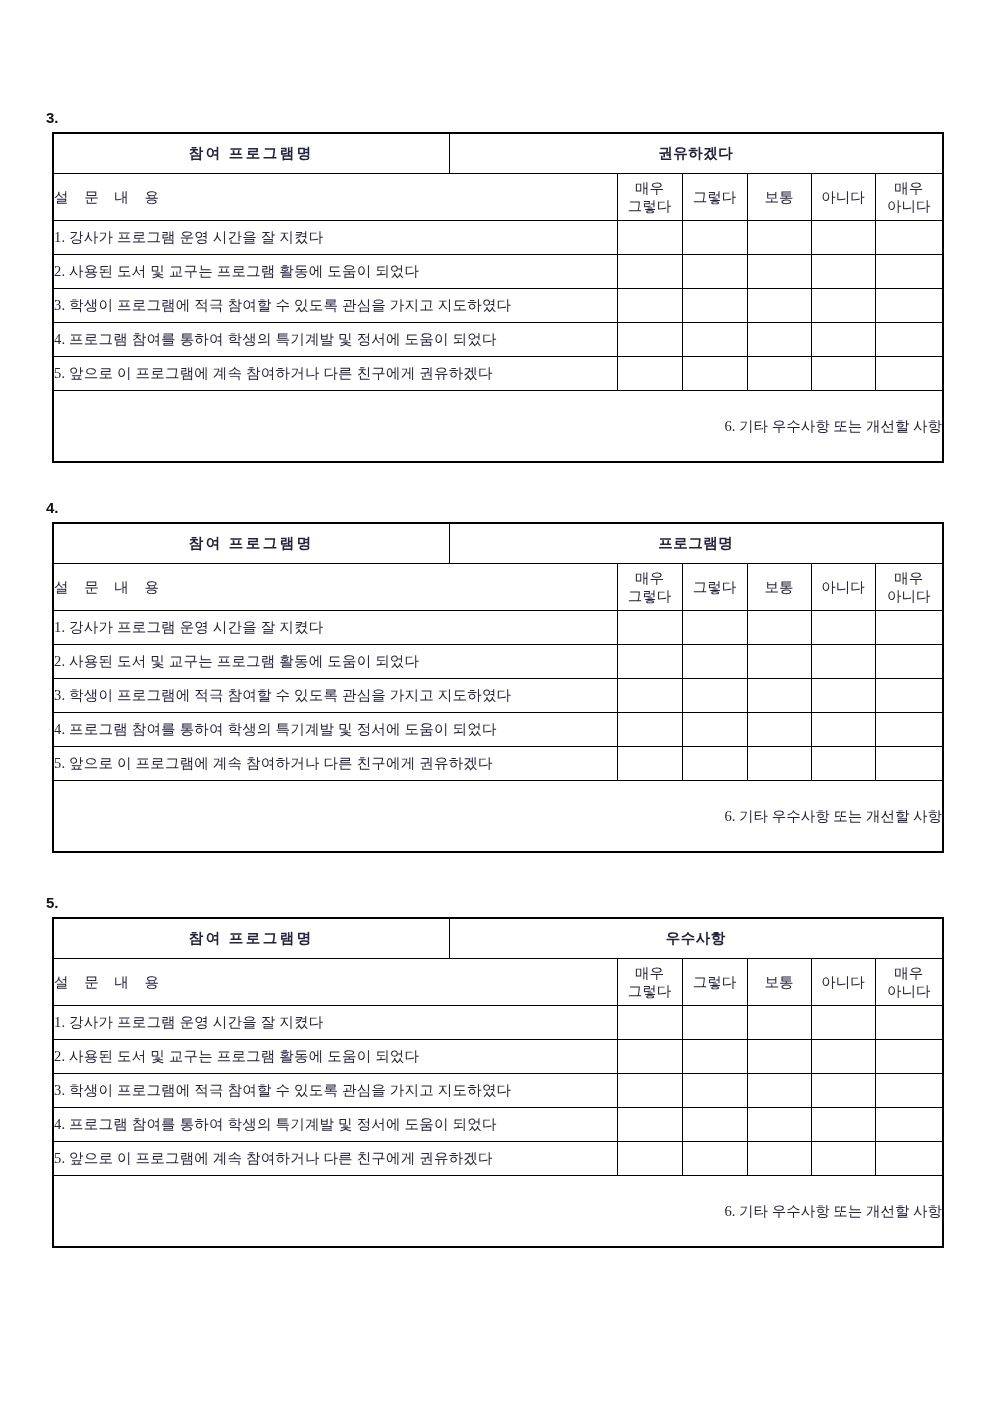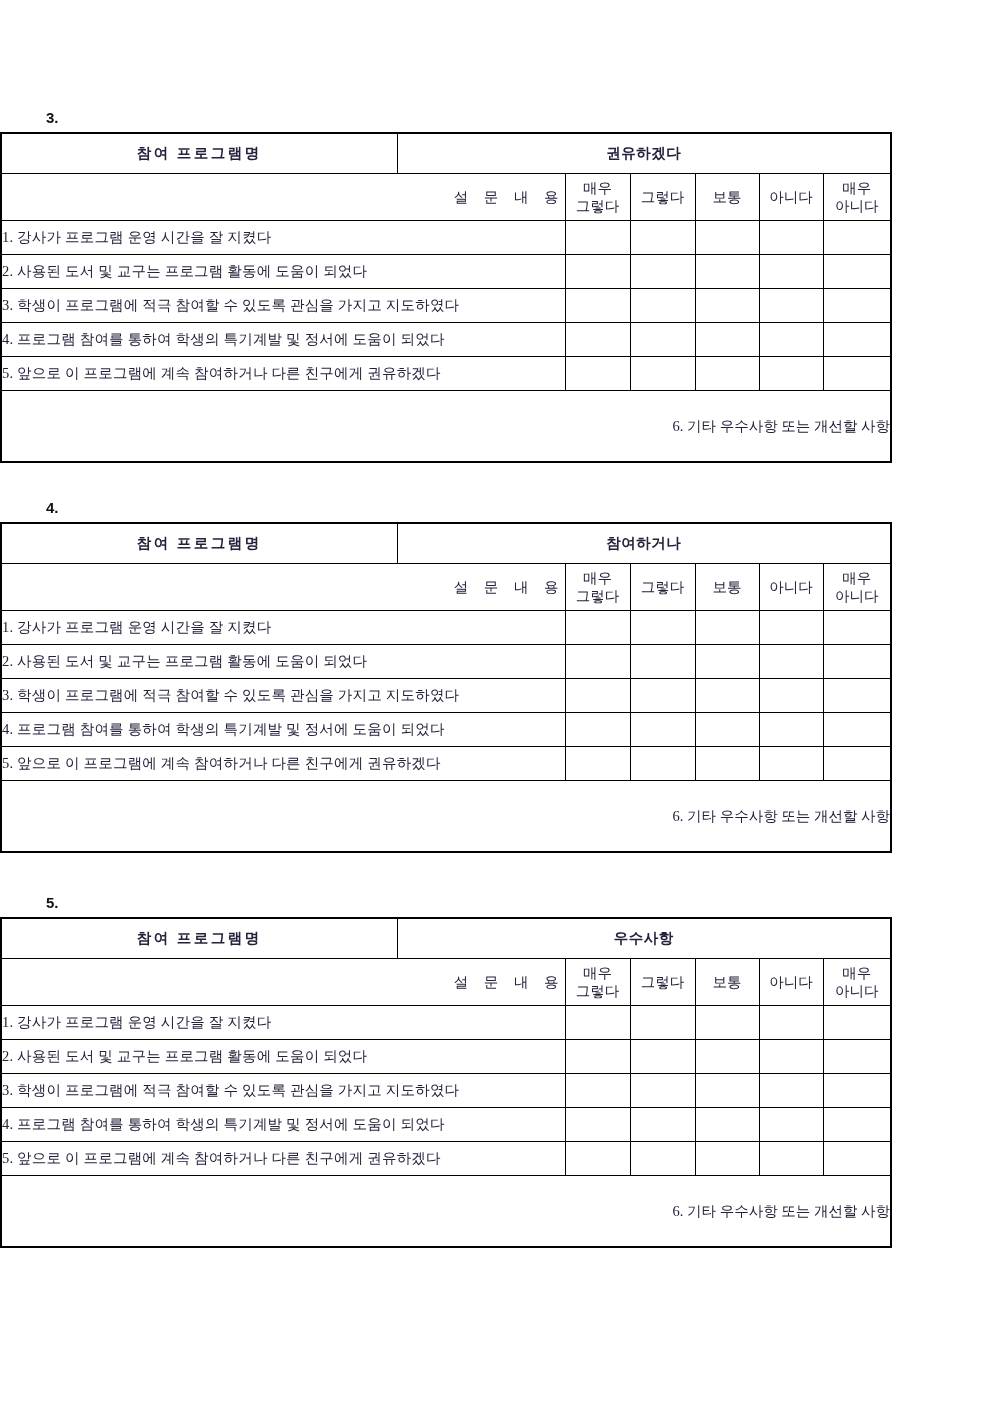--- a/index.html
+++ b/index.html
@@ -37,20 +37,21 @@
     color: #111;
     margin-left: 46px;
     margin-bottom: 7px;
     line-height: 1;
     letter-spacing: 0px;
   }
 
   table.survey {
     border-collapse: collapse;
     table-layout: fixed;
+    margin-left: 52px;
     width: 890px;
     background: #ffffff;
     border: 2.5px solid #000000;
   }
 
   table.survey td {
     border: 1px solid #000000;
     padding: 0;
     vertical-align: middle;
     font-size: 14.5px;
@@ -72,21 +73,21 @@
     text-align: center;
     height: 39px;
     color: #e3000b;
     font-weight: bold;
     font-size: 17px;
     letter-spacing: 0.5px;
   }
 
   
   td.q-head {
-    text-align: right;
+    text-align: left;
     font-size: 16px;
     height: 46px;
     letter-spacing: 6px;
     color: #17171d;
   }
   td.scale-head {
     text-align: center;
     font-size: 11.5px;
     line-height: 1.25;
     height: 46px;
@@ -215,21 +216,21 @@
         <col style="width:168px">
         <col style="width:65px">
         <col style="width:65px">
         <col style="width:64px">
         <col style="width:64px">
         <col style="width:68px">
       </colgroup>
       <tbody>
         <tr>
           <td class="prog-label">참여 프로그램명</td>
-          <td class="prog-value" colspan="6">참여하거나</td>
+          <td class="prog-value" colspan="6">프로그램명</td>
         </tr>
         <tr>
           <td class="q-head" colspan="2">설 문 내 용</td>
           <td class="scale-head">
             <span class="two-line">매우</span>
             <span class="two-line">그렇다</span>
           </td>
           <td class="scale-head">그렇다</td>
           <td class="scale-head">보통</td>
           <td class="scale-head">아니다</td>

